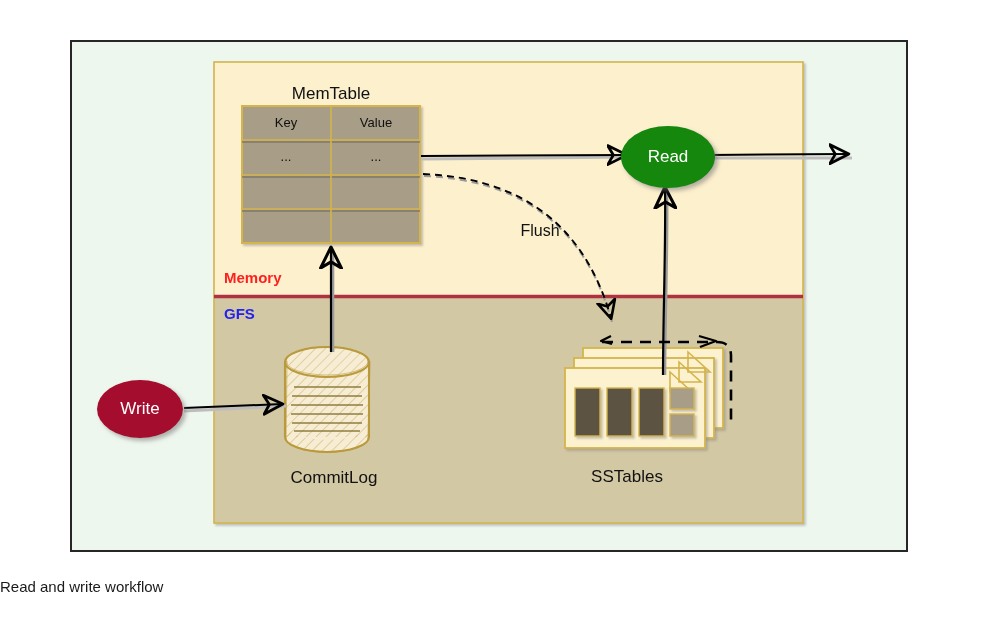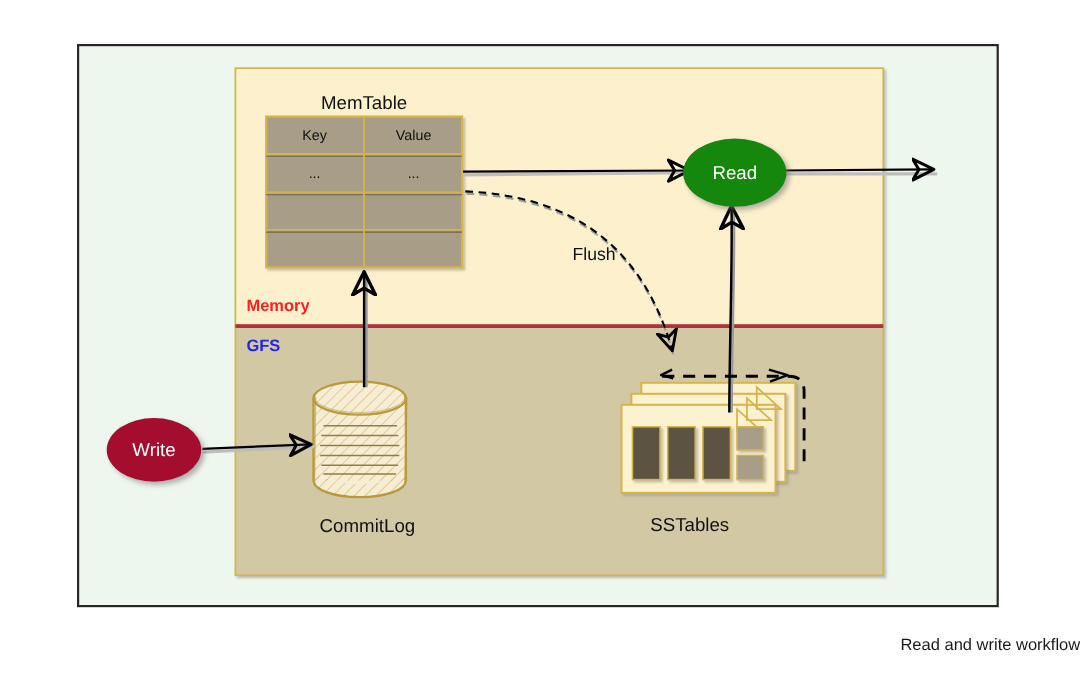--- a/index.html
+++ b/index.html
@@ -1,20 +1,20 @@
 <!DOCTYPE html>
 <html><head>
 <meta charset="utf-8">
 <style>
   html,body{margin:0;padding:0;background:#ffffff;}
   body{width:982px;height:633px;font-family:"Liberation Sans",sans-serif;overflow:hidden;}
   #stage{position:relative;width:982px;height:633px;background:#ffffff;}
   #svgroot{position:absolute;left:0;top:0;width:982px;height:633px;}
   .caption{
-    position:absolute;left:0;top:578px;width:982px;text-align:right;
+    position:absolute;left:0;top:578px;width:982px;text-align:left;
     font-family:"Liberation Sans",sans-serif;font-size:15px;color:#1a1a1a;
   }
 </style>
 </head>
 <body>
 
 <div id="stage">
 
   <svg id="svgroot" viewBox="0 0 982 633">
     <defs>

